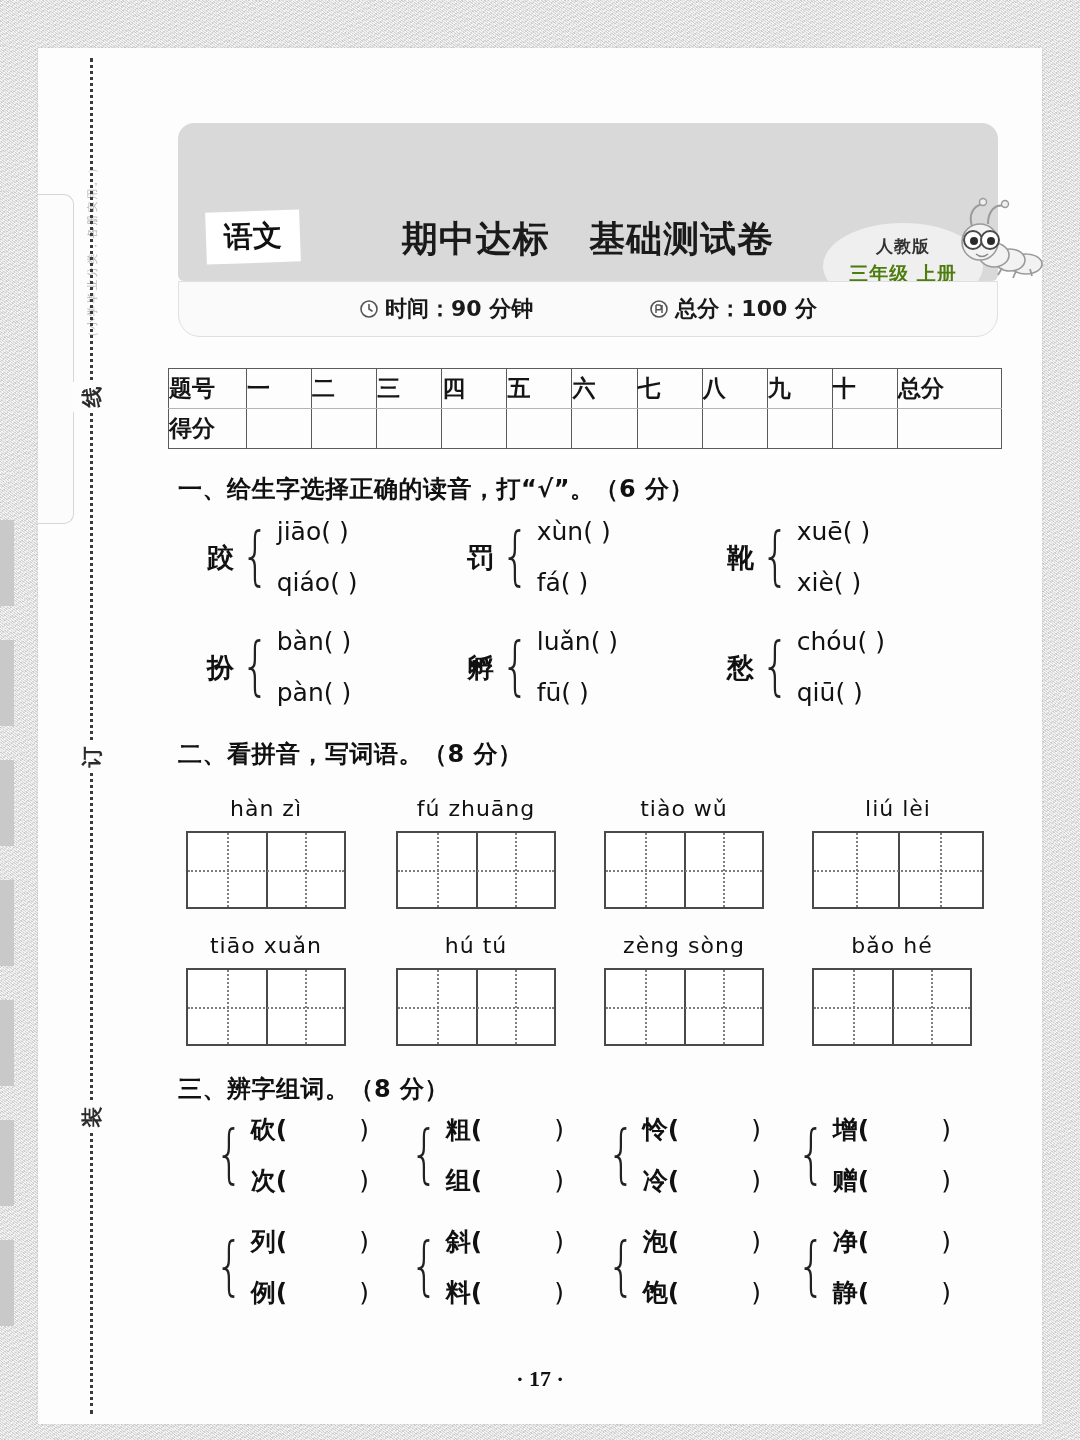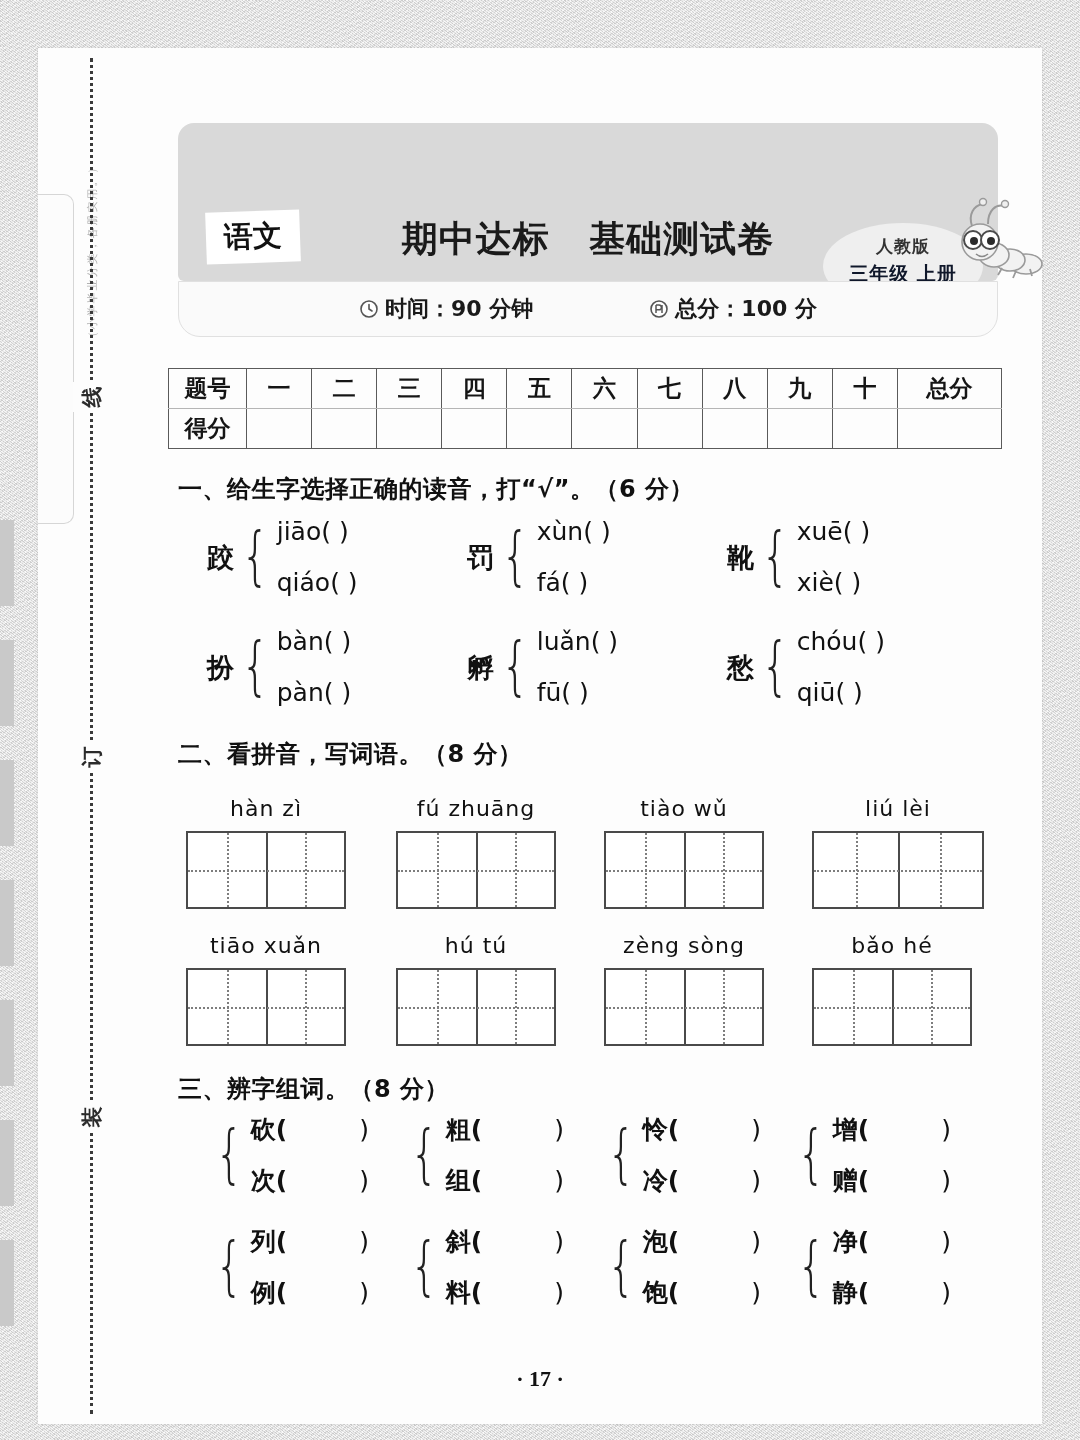--- a/index.html
+++ b/index.html
@@ -160,21 +160,21 @@
     left: 645px;
     top: 100px;
     width: 160px;
     height: 86px;
     background: #efefef;
     border-radius: 50%;
     text-align: center;
     padding-top: 12px;
   }
   #grade-bubble .line1 { font-size: 17px; font-weight: bold; color: #333; letter-spacing: 1px;}
-  #grade-bubble .line2 { font-size: 19px; font-weight: bold; color: #0f172a; letter-spacing: 1px; margin-top: 3px;}
+  #grade-bubble .line2 { font-size: 19px; font-weight: bold; color: #4d7c0f; letter-spacing: 1px; margin-top: 3px;}
 
   
   #info-bar {
     position: absolute;
     left: 40px;
     top: 233px;
     width: 820px;
     height: 56px;
     background: #fafafa;
     border: 1px solid #e0e0e0;
@@ -202,21 +202,21 @@
     position: absolute;
     left: 30px;
     top: 320px;
     width: 834px;
     border-collapse: collapse;
     table-layout: fixed;
   }
   #score-table td {
     border: 1px solid #5a5a5a;
     height: 40px;
-    text-align: center;
+    text-align: left;
     font-size: 23px;
     font-weight: bold;
     color: #151515;
   }
   #score-table tr:first-child td { border-bottom: 1px solid #b5b5b5; }
   #score-table .lbl { width: 78px; }
   #score-table .tot { width: 104px; }
 
   
   .sec-head {

